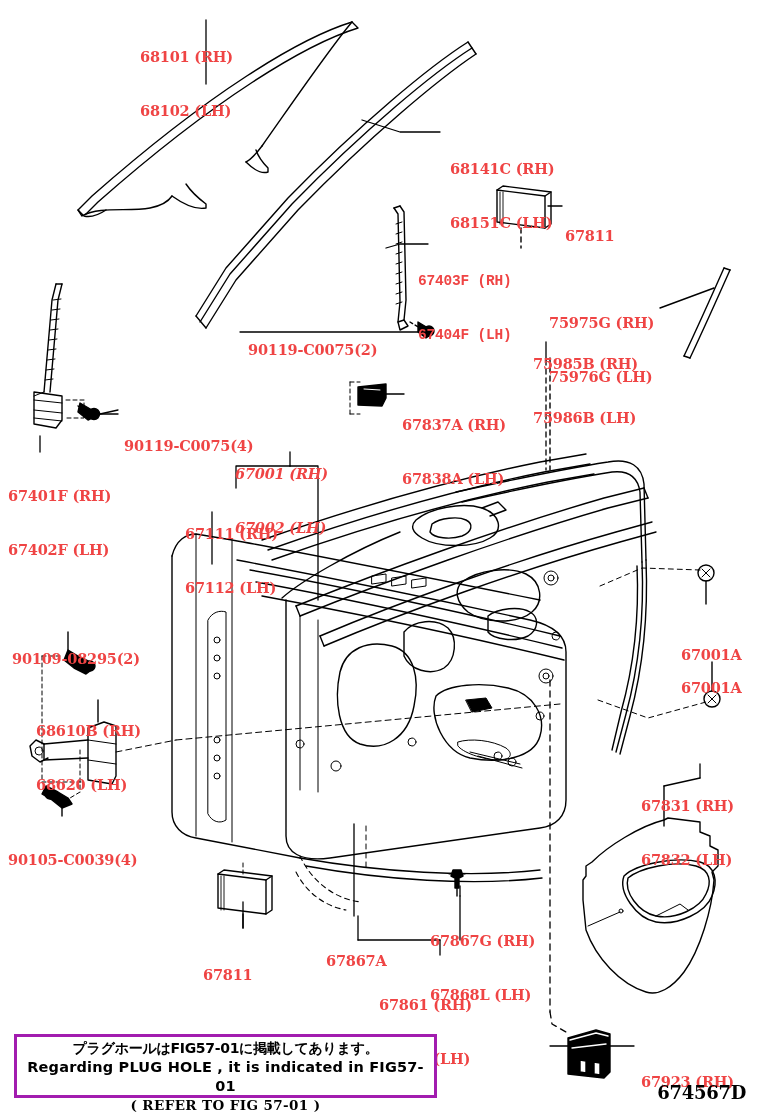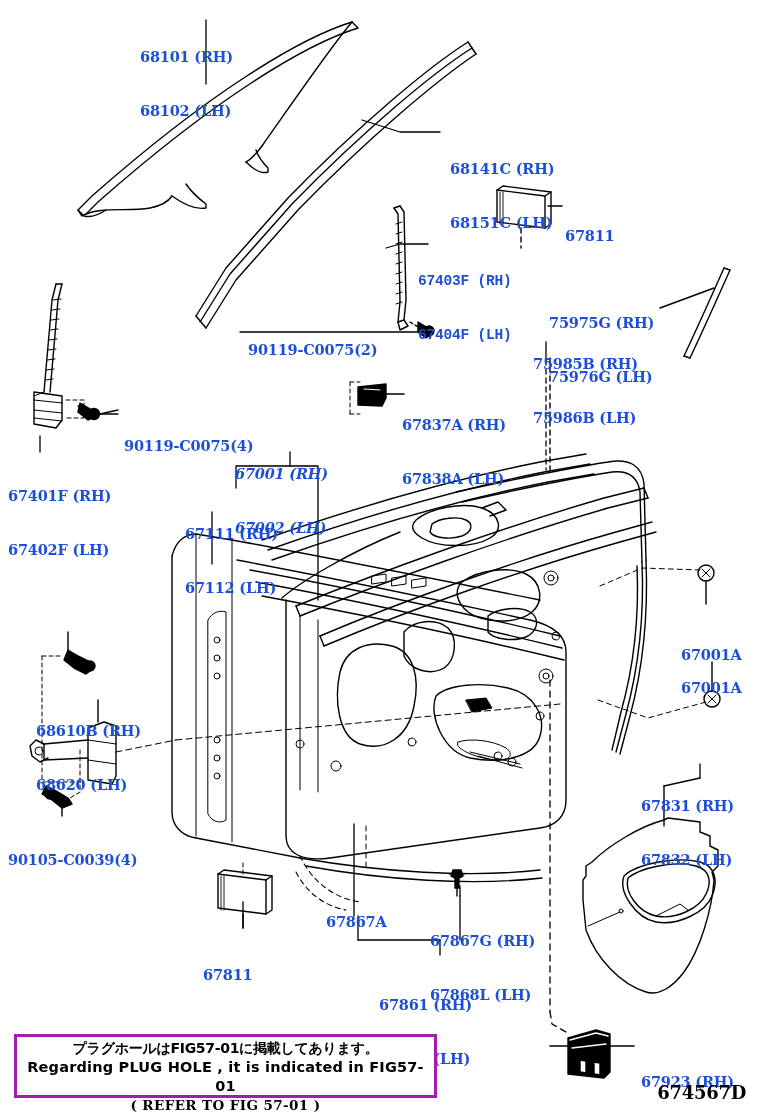--- a/index.html
+++ b/index.html
@@ -23,21 +23,21 @@
     pointer-events: none;
   }
   .lbl {
     position: absolute;
     font-family: "DejaVu Serif", serif;
     font-weight: bold;
     font-size: 14.5px;
     line-height: 17.5px;
     letter-spacing: -0.2px;
     white-space: pre;
-    color: #1d4ed8;
+    color: #ef4444;
   }
   .lbl.l2 { line-height: 18px; }
 
   
   #note-box {
     position: absolute;
     left: 14px;
     top: 1034px;
     width: 423px;
     height: 64px;
@@ -438,20 +438,23 @@
   <div class="lbl l2" style="left:8px; top:451px;">
     <div>67401F (RH)</div>
     <div>67402F (LH)</div>
   </div>
 
   <div class="lbl l2" style="left:185px; top:489px;">
     <div>67111 (RH)</div>
     <div>67112 (LH)</div>
   </div>
 
+  <div class="lbl" style="left:12px; top:615px;">
+    <div>90109-08295(2)</div>
+  </div>
 
   <div class="lbl" style="left:681px; top:611px;">
     <div>67001A</div>
   </div>
 
   <div class="lbl" style="left:681px; top:644px;">
     <div>67001A</div>
   </div>
 
   <div class="lbl l2" style="left:36px; top:686px;">
@@ -466,21 +469,21 @@
 
   <div class="lbl" style="left:8px; top:816px;">
     <div>90105-C0039(4)</div>
   </div>
 
   <div class="lbl l2" style="left:430px; top:896px;">
     <div>67867G (RH)</div>
     <div>67868L (LH)</div>
   </div>
 
-  <div class="lbl" style="left:326px; top:878px;">
+  <div class="lbl" style="left:326px; top:917px;">
     <div>67867A</div>
   </div>
 
   <div class="lbl" style="left:203px; top:931px;">
     <div>67811</div>
   </div>
 
   <div class="lbl l2" style="left:379px; top:960px;">
     <div>67861 (RH)</div>
     <div>67862 (LH)</div>

